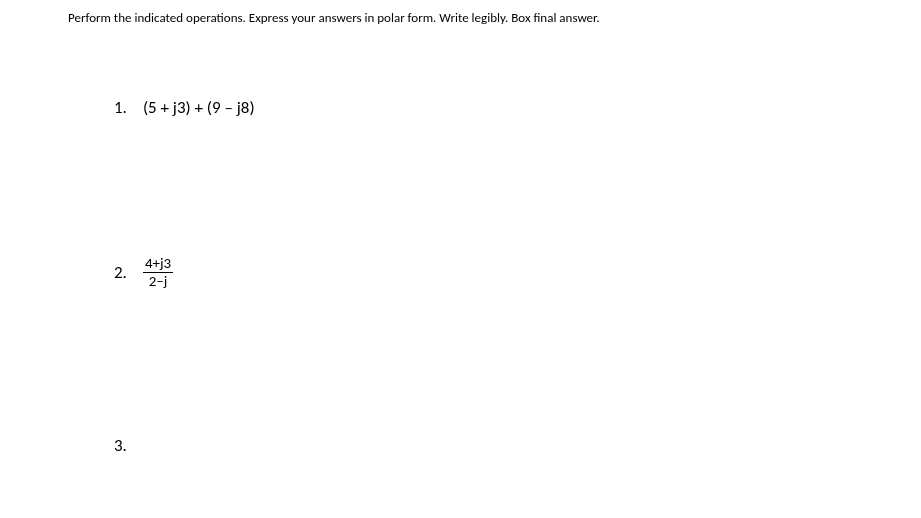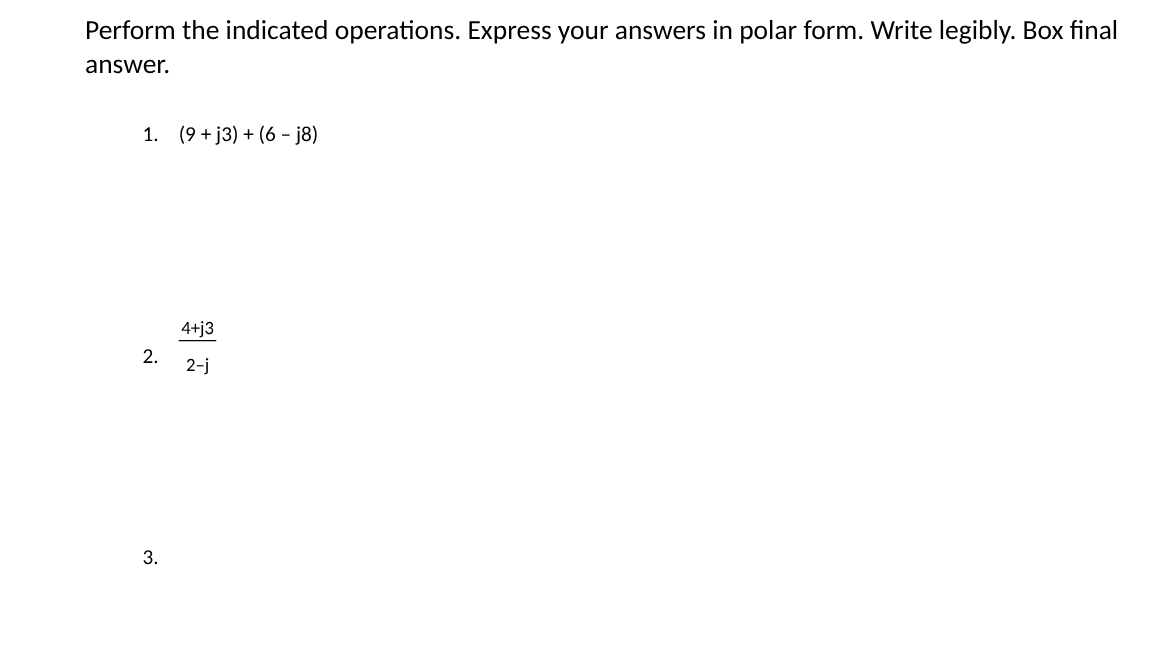--- a/index.html
+++ b/index.html
@@ -12,21 +12,21 @@
       height: 518px;
       background: #ffffff;
       font-family: Calibri, Arial, sans-serif;
       color: #000000;
       position: relative;
     }
     .instructions {
       position: absolute;
       top: 10px;
       left: 68px;
-      font-size: 22px;
+      font-size: 13px;
     }
     .problem {
       position: absolute;
       left: 114px;
       display: flex;
       align-items: center;
     }
     .problem-1 {
       top: 97px;
     }
@@ -50,31 +50,31 @@
       font-size: 15px;
       line-height: 1.1;
     }
     .frac-num {
       border-bottom: 1px solid #000;
       text-align: center;
       padding: 0 2px;
     }
     .frac-den {
       text-align: center;
-      padding: 12px 2px;
+      padding: 0 2px;
     }
   </style>
 </head>
 <body>
 
 <div class="instructions">Perform the indicated operations. Express your answers in polar form. Write legibly. Box final answer.</div>
 
 <div class="problem problem-1">
   <span class="number">1.</span>
-  <span class="expression">(9 + j3) + (6 – j8)</span>
+  <span class="expression">(5 + j3) + (9 – j8)</span>
 </div>
 
 <div class="problem problem-2">
   <span class="number">2.</span>
   <span class="expression">
     <span class="fraction">
       <span class="frac-num">4+j3</span>
       <span class="frac-den">2–j</span>
     </span>
   </span>

